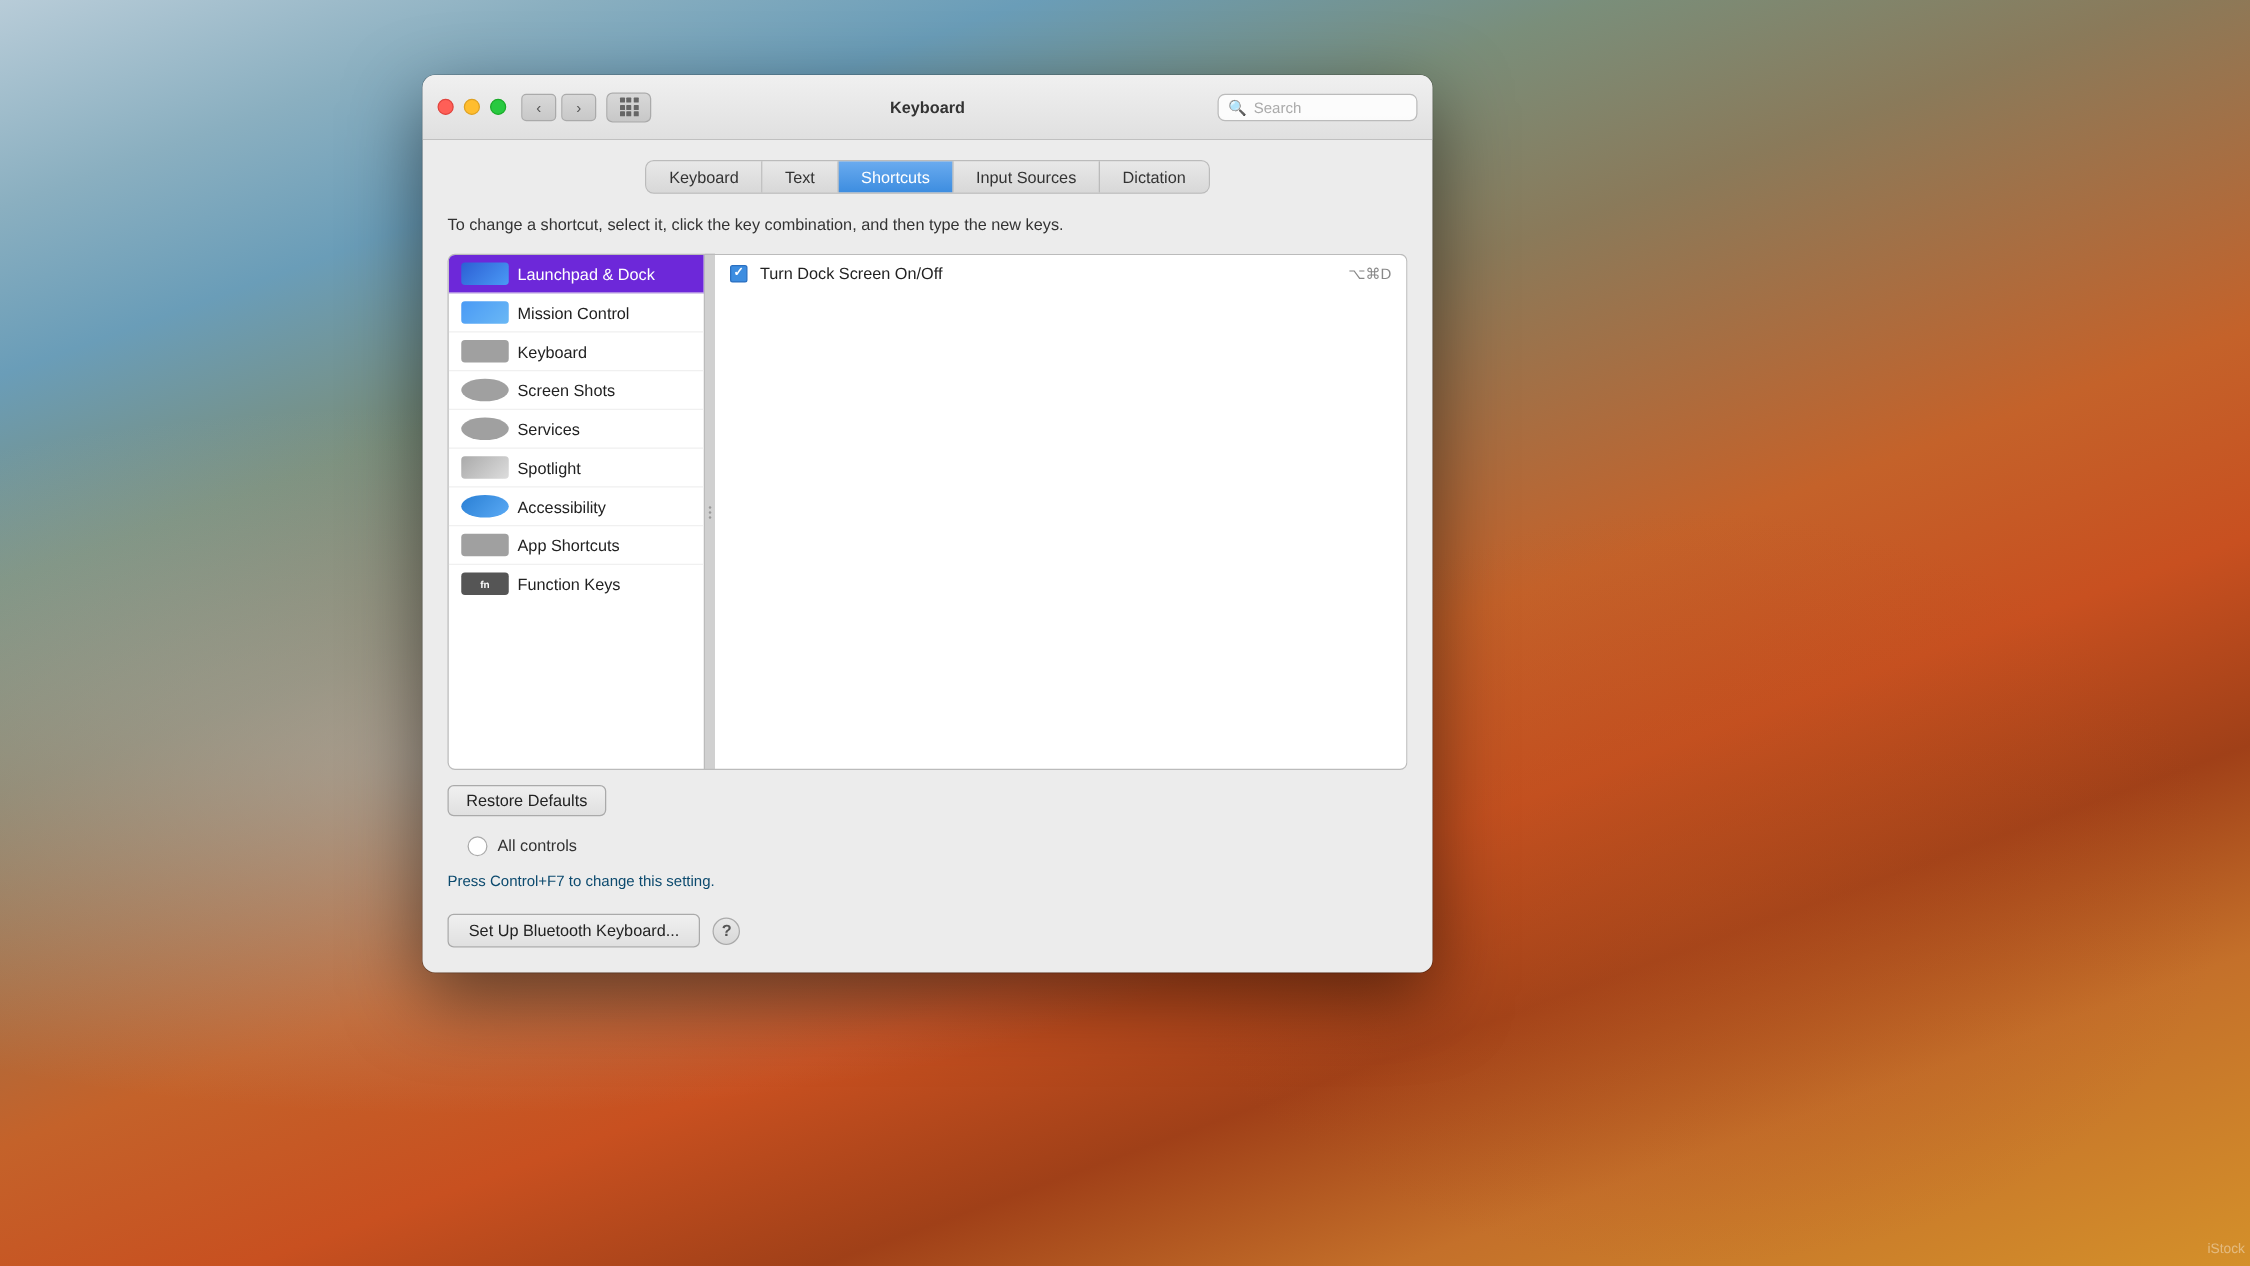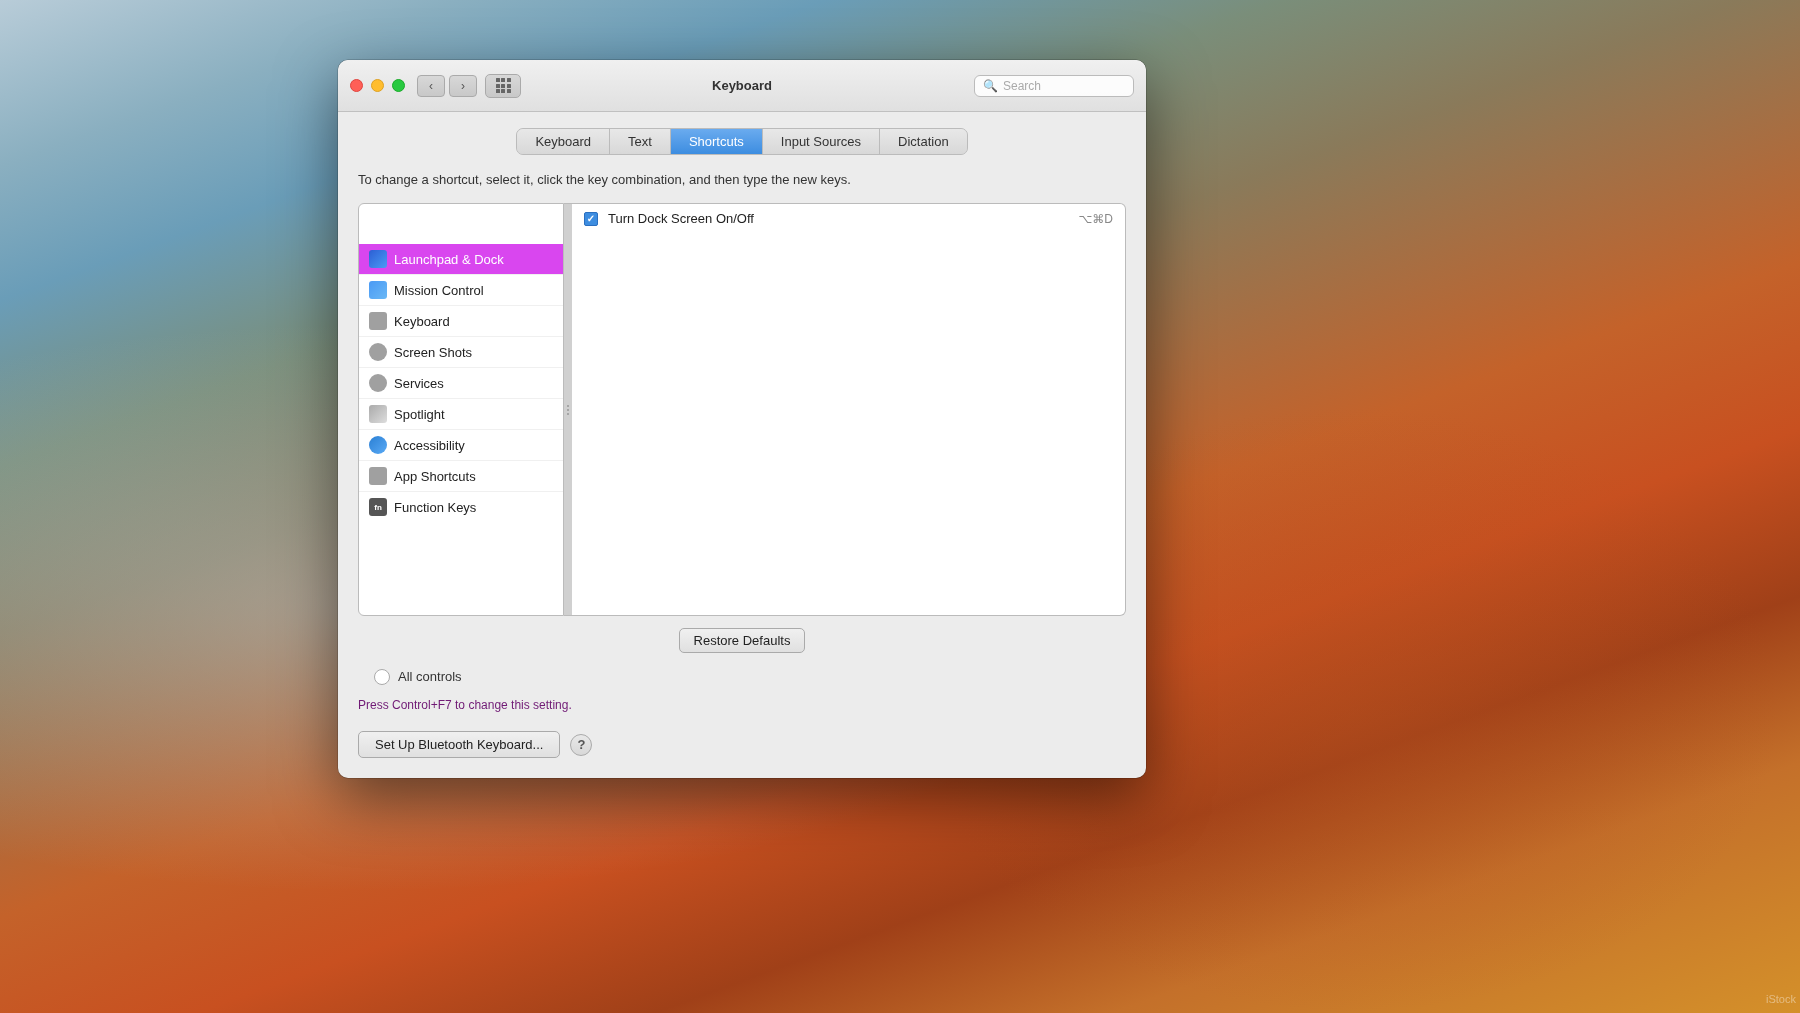--- a/index.html
+++ b/index.html
@@ -236,27 +236,26 @@
       font-size: 13px;
       color: #222;
       border-bottom: 1px solid #f0f0f0;
     }
 
     .sidebar-item:last-child {
       border-bottom: none;
     }
 
     .sidebar-item.selected {
-      background: #d946ef;
+      background: #6d28d9;
       color: white;
-      margin-top: 40px;
     }
 
     .sidebar-item-icon {
-      width: 18px;
+      width: 38px;
       height: 18px;
       flex-shrink: 0;
       display: flex;
       align-items: center;
       justify-content: center;
     }
 
     
     .icon-launchpad { background: linear-gradient(135deg, #2c5fd4, #4a9af5); border-radius: 3px; }
     .icon-mission { background: linear-gradient(135deg, #4a9af5, #6ab8f5); border-radius: 3px; }
@@ -354,21 +353,21 @@
     
     .bottom-controls {
       margin-top: 12px;
       display: flex;
       flex-direction: column;
       gap: 0;
     }
 
     .restore-defaults-row {
       display: flex;
-      justify-content: center;
+      justify-content: flex-start;
       margin-bottom: 14px;
     }
 
     .restore-btn {
       padding: 4px 14px;
       background: linear-gradient(to bottom, #f0f0f0, #e0e0e0);
       border: 1px solid #aaa;
       border-radius: 5px;
       font-size: 13px;
       color: #222;
@@ -413,21 +412,21 @@
 
     .radio-inner {
       width: 8px;
       height: 8px;
       border-radius: 50%;
       background: #3d8de0;
     }
 
     .keyboard-hint {
       font-size: 12px;
-      color: #701a75;
+      color: #0c4a6e;
       margin-top: 8px;
     }
 
     
     .footer-row {
       margin-top: 16px;
       display: flex;
       align-items: center;
       gap: 10px;
     }

